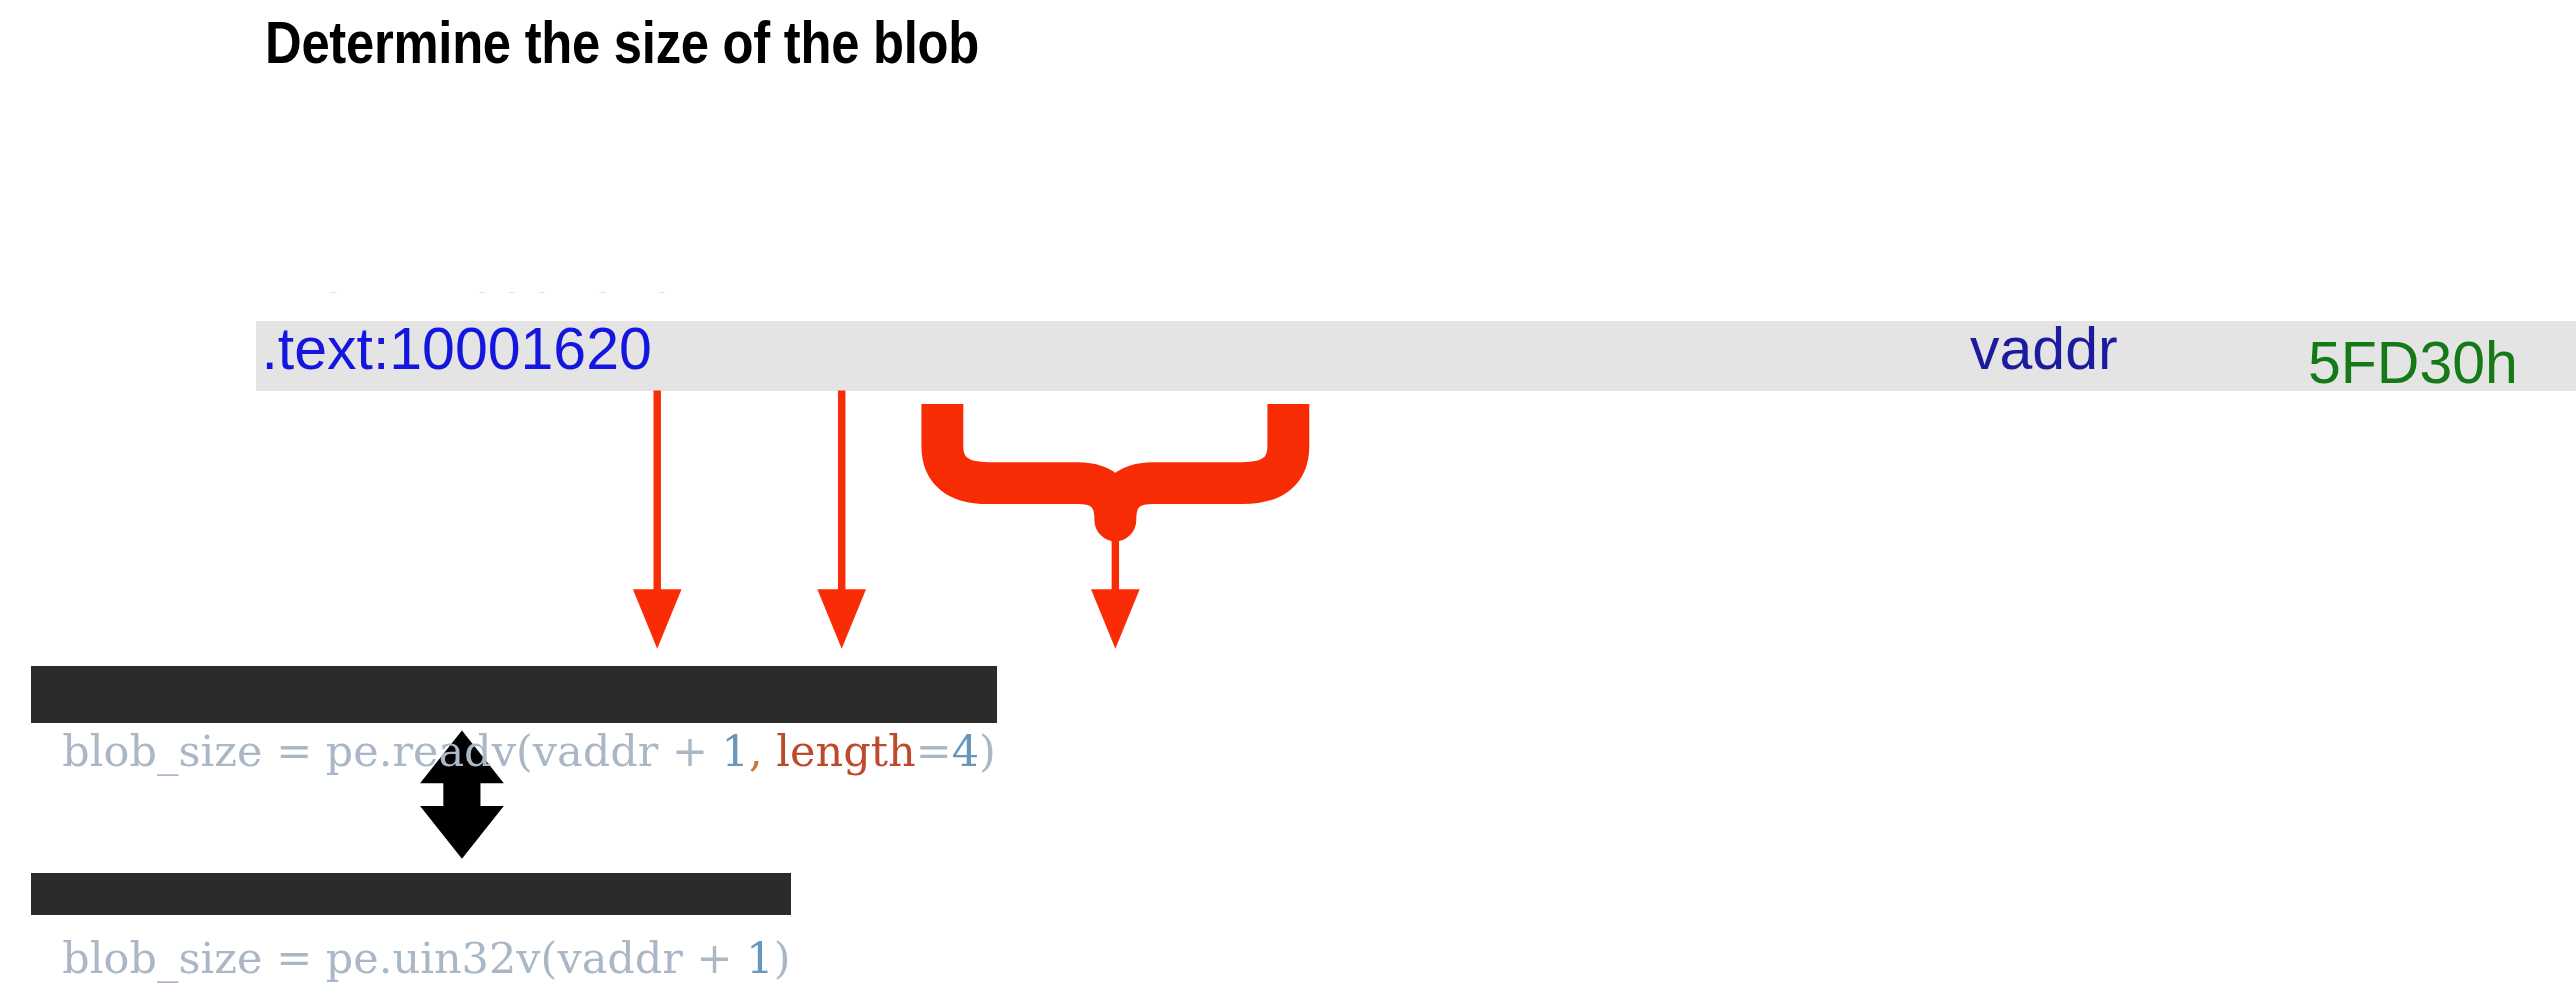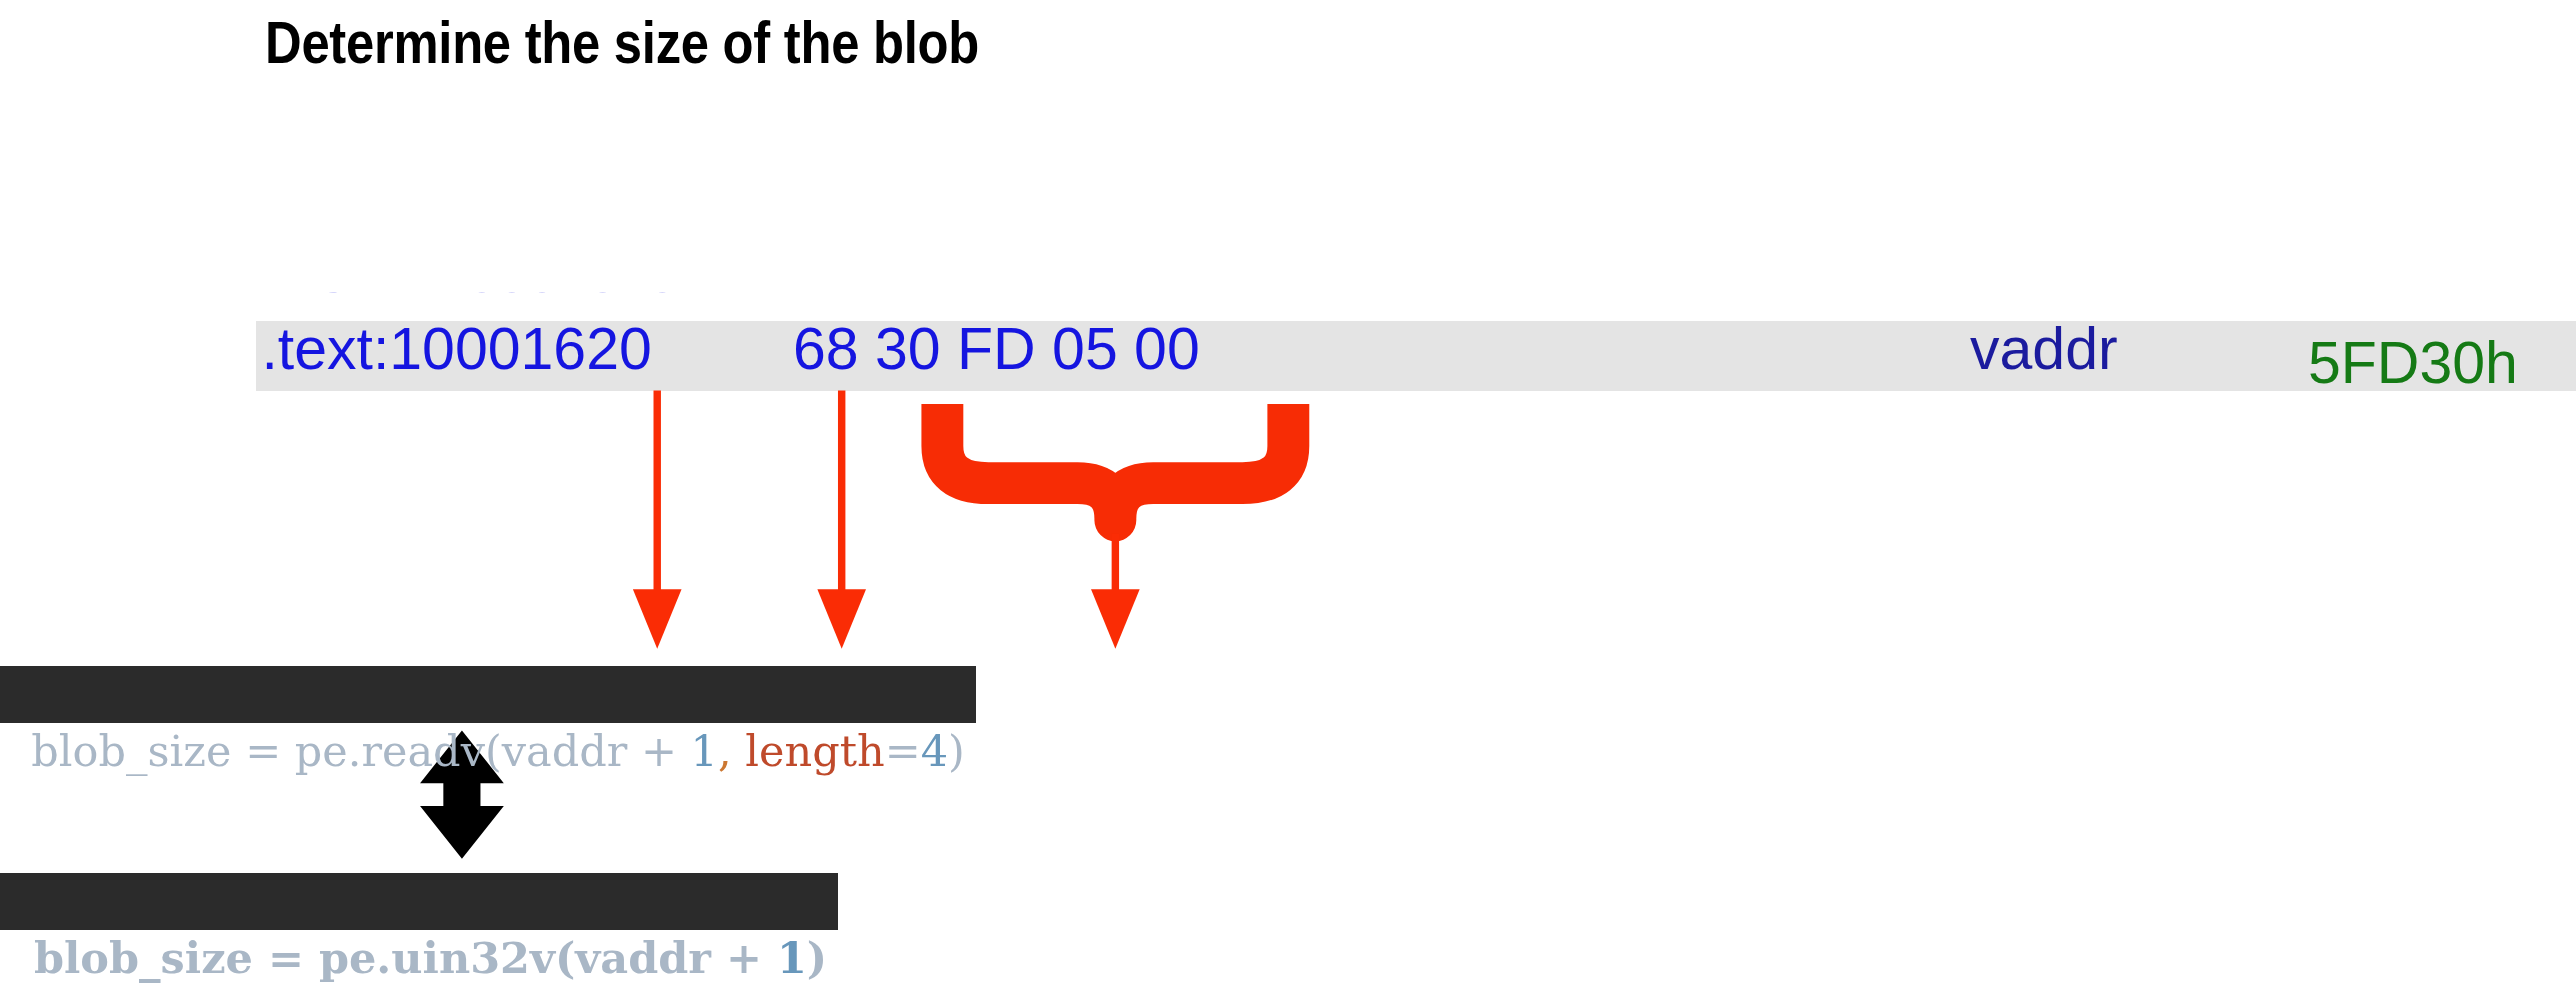--- a/index.html
+++ b/index.html
@@ -86,43 +86,43 @@
   }
 
   
   .code-block {
     position: absolute;
     background: #2b2b2b;
     font-family: "DejaVu Serif", "Liberation Serif", serif;
     font-size: 43px;
     line-height: 57px;
     white-space: pre;
-    padding: 0 11px 0 4px;
+    padding: 0 1px 0 4px;
     letter-spacing: 0px;
+    margin-left: 31px;
   }
   #code-block-1 { left: 0px; top: 666px; height: 57px; }
-  #code-block-2 { left: 0px; top: 873px; height: 57px; font-weight: bold; }
+  #code-block-2 { left: 0px; top: 873px; height: 42px; }
 
   .tok-plain  { color: #a9b7c6; }
   .tok-num    { color: #6897bb; }
   .tok-punct  { color: #cc7832; }
   .tok-kwarg  { color: #bf4a2b; }
 </style>
 </head>
 <body>
 
 <div id="slide-title">Determine the size of the blob</div>
 
 <div id="disasm-clipped-line">
   <div class="clip-inner">.text:10001610</div>
 </div>
 
 <div id="disasm-row">
   <span id="disasm-addr" class="disasm-text">.text:10001620</span>
-  <span id="disasm-bytes" class="disasm-text">68 30 FD 05 00</span>
   <span id="disasm-mnemonic" class="disasm-text">vaddr</span>
   <span id="disasm-operand" class="disasm-text">5FD30h</span>
 </div>
 
 <svg id="annotations-svg" viewBox="0 0 3811 1474">
 
   <g>
     <line x1="972" y1="578" x2="972" y2="885" stroke="#fa2c05" stroke-width="11"></line>
     <polygon points="972,960 936,872 1008,872" fill="#fa2c05"></polygon>
   </g>

